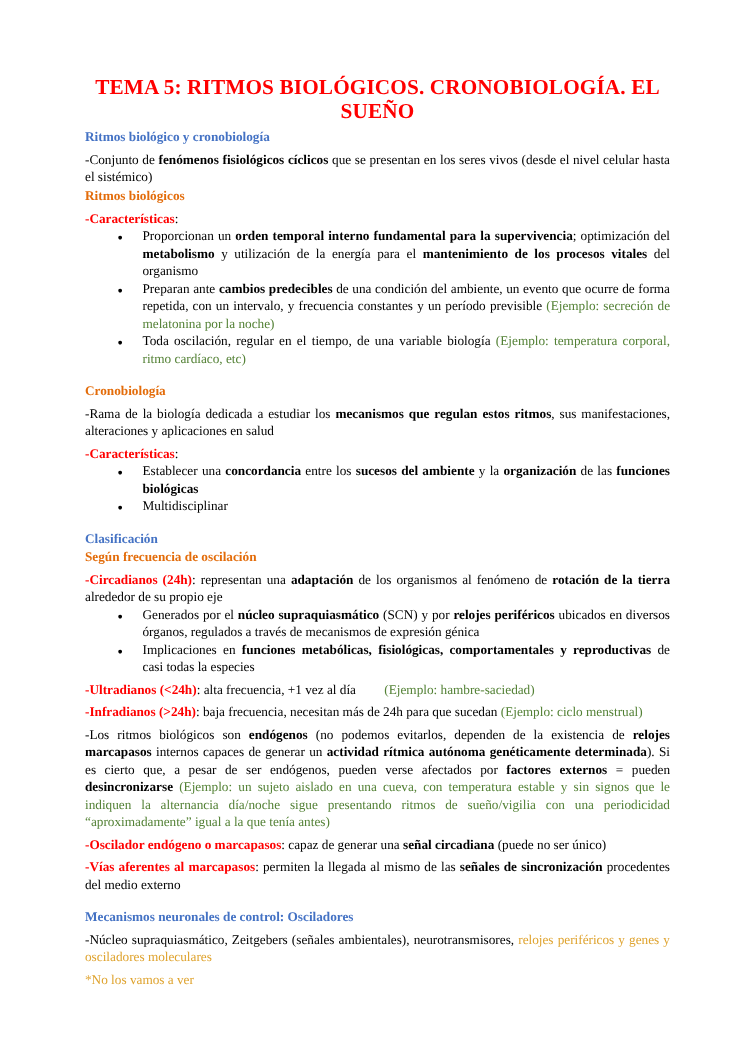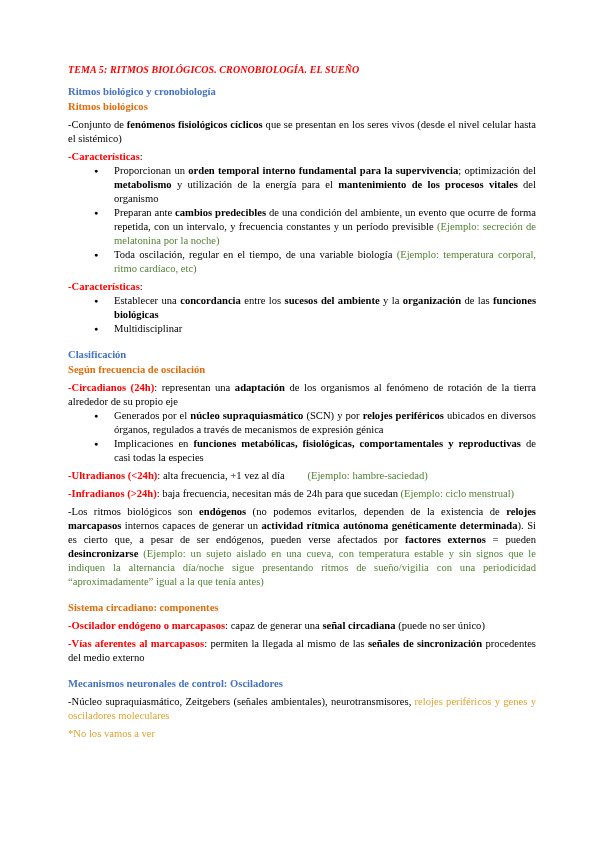--- a/index.html
+++ b/index.html
@@ -22,26 +22,25 @@
     height: 848px;
     padding: 60px 64px 0 68px;
     background: #ffffff;
   }
   .block {
     margin: 2px 0 0 0;
     text-align: justify;
     text-justify: inter-word;
   }
   .b-title {
-    font-size: 10px;
+    font-size: 17px;
     line-height: 19px;
     margin: 0 0 4px 0;
-    text-align: left;
+    text-align: center;
     letter-spacing: 0.1px;
-    font-style: italic;
   }
   .b-h-blue {
     margin-top: 6px;
     font-weight: bold;
     text-align: left;
   }
   .b-h-orange {
     margin-top: 1px;
     font-weight: bold;
     text-align: left;
@@ -66,58 +65,59 @@
   .gap {
     margin-top: 12px;
   }
 </style>
 </head>
 <body>
 
 <main class="page">
     <div class="block b-title"><span style="font-weight: bold; color: rgb(255, 0, 0);">TEMA 5: RITMOS BIOLÓGICOS. CRONOBIOLOGÍA. EL SUEÑO</span></div>
     <div class="block b-h-blue"><span style="font-weight: bold; color: rgb(68, 114, 196);">Ritmos biológico y cronobiología</span></div>
+    <div class="block b-para"><span>-Conjunto de </span><span style="font-weight: bold;">fenómenos fisiológicos cíclicos</span><span> que se presentan en los seres vivos (desde el nivel celular hasta el sistémico)</span></div>
     <div class="block b-h-orange"><span style="font-weight: bold; color: rgb(227, 108, 10);">Ritmos biológicos</span></div>
-    <div class="block b-para"><span>-Conjunto de </span><span style="font-weight: bold;">fenómenos fisiológicos cíclicos</span><span> que se presentan en los seres vivos (desde el nivel celular hasta el sistémico)</span></div>
     <div class="block b-para"><span style="font-weight: bold; color: rgb(255, 0, 0);">-Características</span><span>:</span></div>
     <div class="block b-bullet">
       <span class="marker">●</span>
       <span class="btext"><span>Proporcionan un </span><span style="font-weight: bold;">orden temporal interno fundamental para la supervivencia</span><span>; optimización del </span><span style="font-weight: bold;">metabolismo</span><span> y utilización de la energía para el </span><span style="font-weight: bold;">mantenimiento de los procesos vitales</span><span> del organismo</span></span>
     </div>
     <div class="block b-bullet">
       <span class="marker">●</span>
       <span class="btext"><span>Preparan ante </span><span style="font-weight: bold;">cambios predecibles</span><span> de una condición del ambiente, un evento que ocurre de forma repetida, con un intervalo, y frecuencia constantes y un período previsible </span><span style="color: rgb(83, 129, 53);">(Ejemplo: secreción de melatonina por la noche)</span></span>
     </div>
     <div class="block b-bullet">
       <span class="marker">●</span>
       <span class="btext"><span>Toda oscilación, regular en el tiempo, de una variable biología </span><span style="color: rgb(83, 129, 53);">(Ejemplo: temperatura corporal, ritmo cardíaco, etc)</span></span>
     </div>
+    <div class="block b-h-orange gap"><span style="font-weight: bold; color: rgb(227, 108, 10);">Cronobiología</span></div>
+    <div class="block b-para"><span>-Rama de la biología dedicada a estudiar los </span><span style="font-weight: bold;">mecanismos que regulan estos ritmos</span><span>, sus manifestaciones, alteraciones y aplicaciones en salud</span></div>
     <div class="block b-para"><span style="font-weight: bold; color: rgb(255, 0, 0);">-Características</span><span>:</span></div>
     <div class="block b-bullet">
       <span class="marker">●</span>
       <span class="btext"><span>Establecer una </span><span style="font-weight: bold;">concordancia</span><span> entre los </span><span style="font-weight: bold;">sucesos del ambiente</span><span> y la </span><span style="font-weight: bold;">organización</span><span> de las </span><span style="font-weight: bold;">funciones biológicas</span></span>
     </div>
     <div class="block b-bullet">
       <span class="marker">●</span>
       <span class="btext"><span>Multidisciplinar</span></span>
     </div>
     <div class="block b-h-blue gap"><span style="font-weight: bold; color: rgb(68, 114, 196);">Clasificación</span></div>
     <div class="block b-h-orange"><span style="font-weight: bold; color: rgb(227, 108, 10);">Según frecuencia de oscilación</span></div>
-    <div class="block b-para"><span style="font-weight: bold; color: rgb(255, 0, 0);">-Circadianos (24h)</span><span>: representan una </span><span style="font-weight: bold;">adaptación</span><span> de los organismos al fenómeno de </span><span style="font-weight: normal;">rotación de la tierra</span><span> alrededor de su propio eje</span></div>
+    <div class="block b-para"><span style="font-weight: bold; color: rgb(255, 0, 0);">-Circadianos (24h)</span><span>: representan una </span><span style="font-weight: bold;">adaptación</span><span> de los organismos al fenómeno de </span><span style="font-weight: bold;">rotación de la tierra</span><span> alrededor de su propio eje</span></div>
     <div class="block b-bullet">
       <span class="marker">●</span>
       <span class="btext"><span>Generados por el </span><span style="font-weight: bold;">núcleo supraquiasmático</span><span> (SCN) y por </span><span style="font-weight: bold;">relojes periféricos</span><span> ubicados en diversos órganos, regulados a través de mecanismos de expresión génica</span></span>
     </div>
     <div class="block b-bullet">
       <span class="marker">●</span>
       <span class="btext"><span>Implicaciones en </span><span style="font-weight: bold;">funciones metabólicas, fisiológicas, comportamentales y reproductivas</span><span> de casi todas la especies</span></span>
     </div>
     <div class="block b-para"><span style="font-weight: bold; color: rgb(255, 0, 0);">-Ultradianos (&lt;24h)</span><span>: alta frecuencia, +1 vez al día </span><span style="color: rgb(83, 129, 53); margin-left: 20px;">(Ejemplo: hambre-saciedad)</span></div>
     <div class="block b-para"><span style="font-weight: bold; color: rgb(255, 0, 0);">-Infradianos (&gt;24h)</span><span>: baja frecuencia, necesitan más de 24h para que sucedan  </span><span style="color: rgb(83, 129, 53);">(Ejemplo: ciclo menstrual)</span></div>
     <div class="block b-para"><span>-Los ritmos biológicos son </span><span style="font-weight: bold;">endógenos</span><span> (no podemos evitarlos, dependen de la existencia de </span><span style="font-weight: bold;">relojes marcapasos</span><span> internos capaces de generar un </span><span style="font-weight: bold;">actividad rítmica autónoma genéticamente determinada</span><span>). Si es cierto que, a pesar de ser endógenos, pueden verse afectados por </span><span style="font-weight: bold;">factores externos</span><span> = pueden </span><span style="font-weight: bold;">desincronizarse</span><span> </span><span style="color: rgb(83, 129, 53);">(Ejemplo: un sujeto aislado en una cueva, con temperatura estable y sin signos que le indiquen la alternancia día/noche sigue presentando ritmos de sueño/vigilia con una periodicidad “aproximadamente” igual a la que tenía antes)</span></div>
-    <div class="block b-h-orange gap"><span style="font-weight: bold; color: rgb(227, 108, 10);">Sistema circadiano: componentes</span></div>
     <div class="block b-para"><span style="font-weight: bold; color: rgb(255, 0, 0);">-Oscilador endógeno o marcapasos</span><span>: capaz de generar una </span><span style="font-weight: bold;">señal circadiana</span><span> (puede no ser único)</span></div>
     <div class="block b-para"><span style="font-weight: bold; color: rgb(255, 0, 0);">-Vías aferentes al marcapasos</span><span>: permiten la llegada al mismo de las </span><span style="font-weight: bold;">señales de sincronización</span><span> procedentes del medio externo</span></div>
     <div class="block b-h-blue gap"><span style="font-weight: bold; color: rgb(68, 114, 196);">Mecanismos neuronales de control:  Osciladores</span></div>
     <div class="block b-para"><span>-Núcleo supraquiasmático, Zeitgebers (señales ambientales), neurotransmisores, </span><span style="color: rgb(223, 163, 46);">relojes periféricos y genes y osciladores moleculares</span></div>
     <div class="block b-para"><span style="color: rgb(223, 163, 46);">*No los vamos a ver</span></div>
     <div class="block b-para"></div>
   </main>
 
 </body></html>

